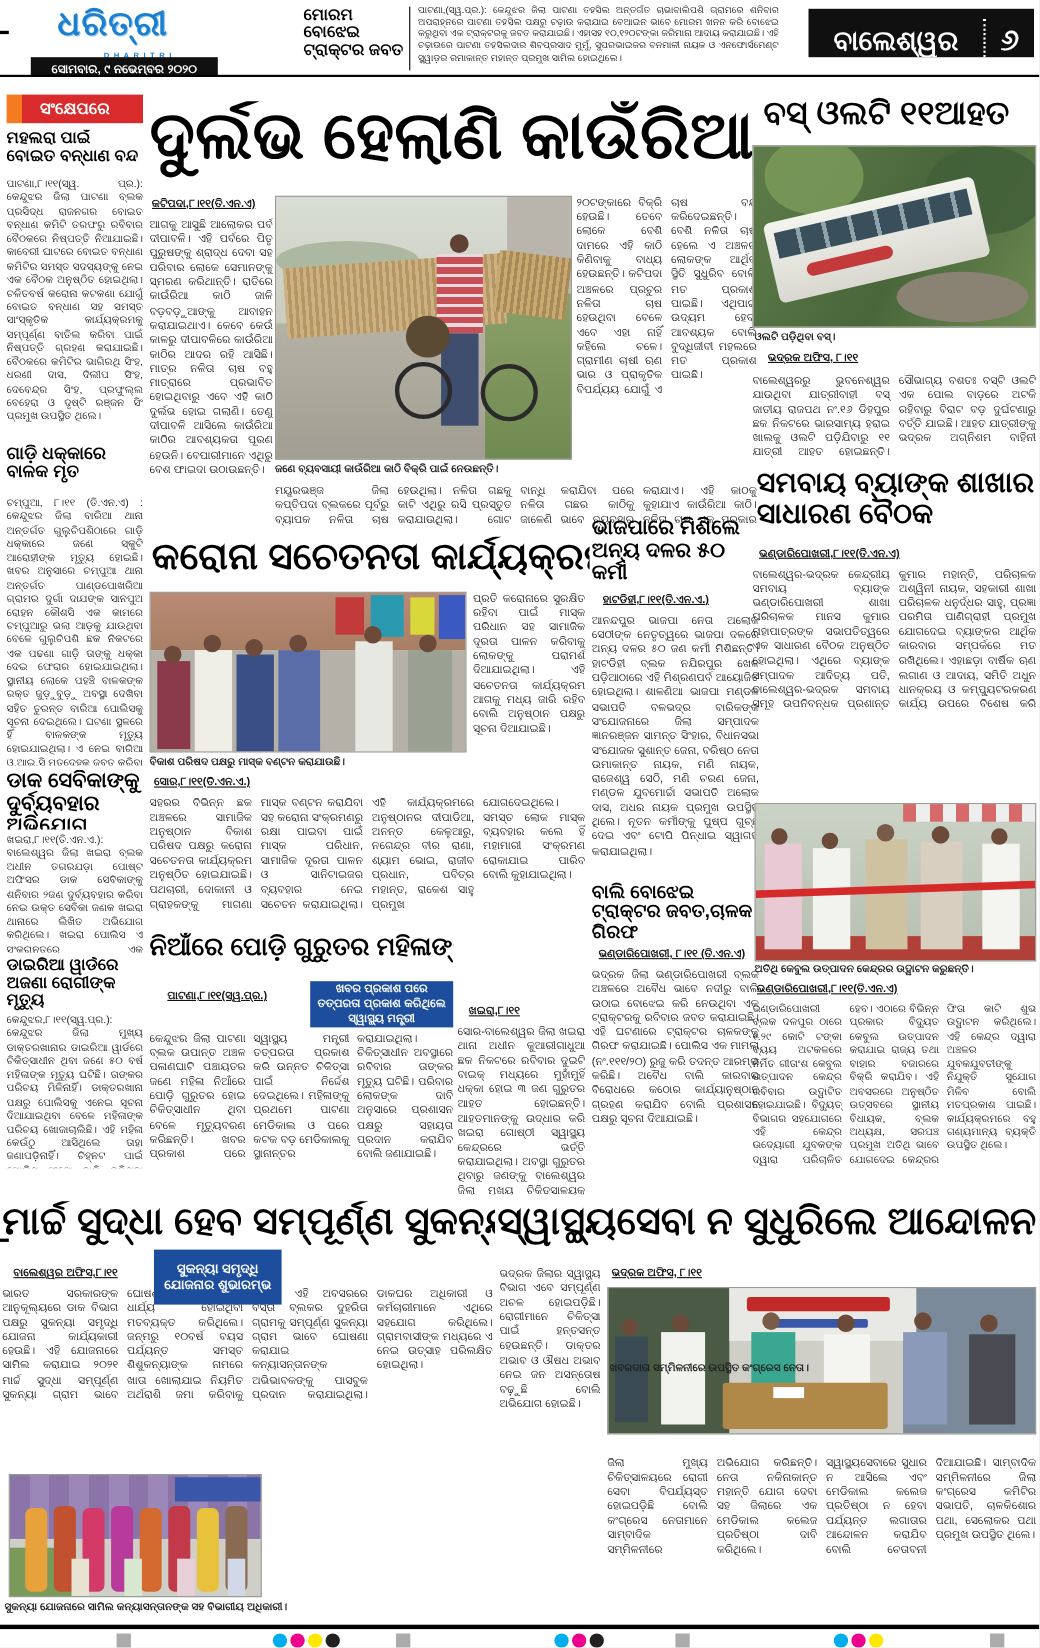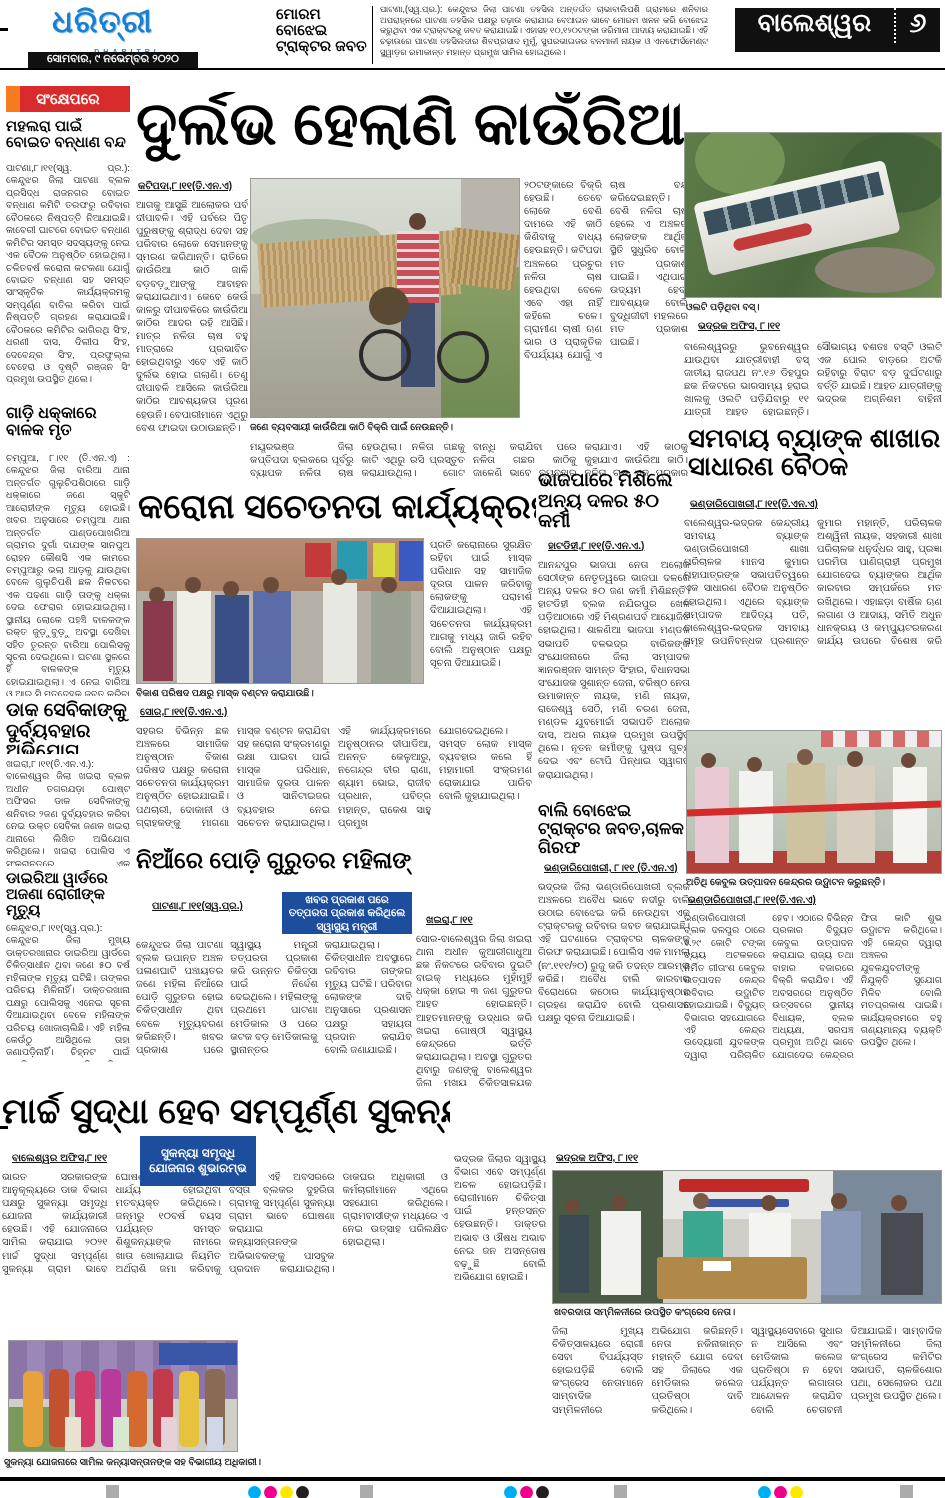--- a/index.html
+++ b/index.html
@@ -13,21 +13,21 @@
   .small-text { font-size:8.5px; line-height:1.25; text-align:justify; overflow:hidden; }
   .dateline { font-weight:bold; font-size:10px; text-decoration:underline; text-align:left; overflow:hidden; white-space:nowrap; }
   .caption { font-size:9.5px; font-weight:600; color:#222; overflow:hidden; white-space:nowrap; }
   .cols2 { column-count:2; column-gap:8px; }
   .cols3 { column-count:3; column-gap:7px; }
   .cols4 { column-count:4; column-gap:8px; }
   .photo { position:absolute; overflow:hidden; background:#cfcfc8; border:1px solid #9a9a94; }
   .bluebox { background:#1d4e9e; color:#fff; font-weight:bold; text-align:center; display:flex; align-items:center; justify-content:center; line-height:1.25; padding:3px 5px; overflow:hidden; }
   .redbanner { background:linear-gradient(90deg,#f47b20 0 14px,#d92b2b 14px); color:#fff; font-weight:bold; font-size:15px; display:flex; align-items:center; justify-content:center; overflow:hidden; }
   .rule { background:#000; }
-  .blackbox { background:#101010; color:#fff; display:flex; align-items:flex-start; overflow:hidden; }
+  .blackbox { background:#101010; color:#fff; display:flex; align-items:flex-end; overflow:hidden; }
   .logo-odia { color:#1b7fd0; font-weight:bold; font-size:31px; line-height:1; letter-spacing:1px; text-shadow:1px 1px 0 #9cc8ea; overflow:hidden; white-space:nowrap; }
   .logo-latin { color:#1b7fd0; font-size:7px; letter-spacing:4px; font-weight:bold; }
   .dotline { border-left:2px dotted #fff; height:80%; }
   .regdot { width:13px; height:13px; border-radius:50%; display:inline-block; margin-right:3px; }
   .regsq { position:absolute; width:13px; height:13px; background:#ababab; }
   .tick { position:absolute; background:#000; }
   .ph { position:absolute; }
 </style>
 </head>
 <body>
@@ -127,20 +127,21 @@
   <div class="abs body-text" style="left:538px;top:880px;width:152px;height:206px">ଭଦ୍ରକ ଜିଲା ଭଣ୍ଡାରିପୋଖରୀ ବ୍ଲକ ଅଞ୍ଚଳରେ ଅବୈଧ ଭାବେ ନଦୀରୁ ବାଲି ଉଠାଇ ବୋଝେଇ କରି ନେଉଥିବା ଏକ ଟ୍ରାକ୍ଟରକୁ ରବିବାର ଜବତ କରାଯାଇଛି। ଏହି ଘଟଣାରେ ଟ୍ରାକ୍ଟର ଚାଳକଙ୍କୁ ଗିରଫ କରାଯାଇଛି। ପୋଲିସ ଏକ ମାମଲା (ନଂ.୧୧୧/୨୦) ରୁଜୁ କରି ତଦନ୍ତ ଆରମ୍ଭ କରିଛି। ଅବୈଧ ବାଲି କାରବାର ବିରୋଧରେ କଠୋର କାର୍ଯ୍ୟାନୁଷ୍ଠାନ ଗ୍ରହଣ କରାଯିବ ବୋଲି ପ୍ରଶାସନ ପକ୍ଷରୁ ସୂଚନା ଦିଆଯାଇଛି।</div>
 
   <div class="abs head nowrap" style="left:136px;top:848px;width:276px;height:40px;font-size:23px">ନିଆଁରେ ପୋଡ଼ି ଗୁରୁତର ମହିଳାଙ୍କ ମୃତ୍ୟୁ</div>
   <div class="abs dateline" style="left:152px;top:900px;width:110px">ପାଟଣା,୮।୧୧(ସ୍ୱ.ପ୍ର.)</div>
   <div class="abs bluebox" style="left:282px;top:892px;width:130px;height:42px;font-size:10.5px">ଖବର ପ୍ରକାଶ ପରେ ତତ୍ପରତା ପ୍ରକାଶ କରିଥିଲେ ସ୍ୱାସ୍ଥ୍ୟ ମନ୍ତ୍ରୀ</div>
   <div class="abs body-text cols3" style="left:136px;top:938px;width:276px;height:148px">କେନ୍ଦୁଝର ଜିଲା ପାଟଣା ବ୍ଲକ ଉପାନ୍ତ ଅଞ୍ଚଳ ପଳାଣଘାଟି ପଞ୍ଚାୟତର ଜଣେ ମହିଳା ନିଆଁରେ ପୋଡ଼ି ଗୁରୁତର ହୋଇ ଚିକିତ୍ସାଧୀନ ଥିବା ବେଳେ ମୃତ୍ୟୁବରଣ କରିଛନ୍ତି। ଖବର ପ୍ରକାଶ ପରେ ସ୍ୱାସ୍ଥ୍ୟ ମନ୍ତ୍ରୀ ତତ୍ପରତା ପ୍ରକାଶ କରି ଉନ୍ନତ ଚିକିତ୍ସା ପାଇଁ ନିର୍ଦ୍ଦେଶ ଦେଇଥିଲେ। ମହିଳାଙ୍କୁ ପ୍ରଥମେ ପାଟଣା ମେଡିକାଲ ଓ ପରେ କଟକ ବଡ଼ ମେଡିକାଲକୁ ସ୍ଥାନାନ୍ତର କରାଯାଇଥିଲା। ଚିକିତ୍ସାଧୀନ ଅବସ୍ଥାରେ ରବିବାର ତାଙ୍କର ମୃତ୍ୟୁ ଘଟିଛି। ପରିବାର ଲୋକଙ୍କ ଦାବି ଅନୁସାରେ ପ୍ରଶାସନ ପକ୍ଷରୁ ସହାୟତା ପ୍ରଦାନ କରାଯିବ ବୋଲି ଜଣାଯାଇଛି।</div>
 
   <div class="abs dateline" style="left:426px;top:914px;width:96px">ଖଇରା,୮।୧୧</div>
   <div class="abs body-text" style="left:416px;top:932px;width:116px;height:154px">ସୋର-ବାଲେଶ୍ୱର ଜିଲା ଖଇରା ଥାନା ଅଧୀନ କୁଆରୀଗାଧୁଆ ଛକ ନିକଟରେ ରବିବାର ଦୁଇଟି ବାଇକ୍ ମଧ୍ୟରେ ମୁହାଁମୁହିଁ ଧକ୍କା ହୋଇ ୩ ଜଣ ଗୁରୁତର ଆହତ ହୋଇଛନ୍ତି। ଆହତମାନଙ୍କୁ ଉଦ୍ଧାର କରି ଖଇରା ଗୋଷ୍ଠୀ ସ୍ୱାସ୍ଥ୍ୟ କେନ୍ଦ୍ରରେ ଭର୍ତ୍ତି କରାଯାଇଥିଲା। ଅବସ୍ଥା ଗୁରୁତର ଥିବାରୁ ଜଣଙ୍କୁ ବାଲେଶ୍ୱର ଜିଲା ମୁଖ୍ୟ ଚିକିତ୍ସାଳୟକୁ ସ୍ଥାନାନ୍ତର କରାଯାଇଛି। ପୋଲିସ ଘଟଣାର ତଦନ୍ତ ଜାରି ରଖିଛି।</div>
 
+  <div class="abs head nowrap" style="left:694px;top:88px;width:248px;height:42px;font-size:30px">ବସ୍ ଓଲଟି ୧୧ଆହତ</div>
   <div class="photo" style="left:684px;top:132px;width:258px;height:166px">
     <div class="ph" style="left:0;top:0;width:100%;height:100%;background:linear-gradient(120deg,#5f7d4a,#48663a 55%,#6f8a52)"></div>
     <div class="ph" style="left:10px;top:-8px;width:90px;height:70px;border-radius:50%;background:#7a9a5a;opacity:.85"></div>
     <div class="ph" style="right:-10px;top:0;width:110px;height:80px;border-radius:50%;background:#42603a;opacity:.9"></div>
     <div class="ph" style="right:6px;bottom:4px;width:120px;height:46px;border-radius:50%;background:#8a8374"></div>
     <div class="ph" style="left:14px;top:48px;width:196px;height:74px;transform:rotate(-13deg);background:linear-gradient(#f4f4ef,#d8d8d0);border-radius:6px">
       <div style="position:absolute;left:8px;top:10px;width:180px;height:24px;background:repeating-linear-gradient(90deg,#39505c 0 20px,#8fa3ab 20px 24px)"></div>
       <div style="position:absolute;left:30px;top:44px;width:80px;height:12px;background:#c23a3a;border-radius:6px"></div>
     </div>
   </div>
@@ -188,20 +189,21 @@
     <div class="ph" style="left:144px;top:28px;width:20px;height:78px;border-radius:6px;background:#c23a4a"></div>
     <div class="ph" style="left:170px;top:30px;width:20px;height:76px;border-radius:6px;background:#e8c23c"></div>
     <div class="ph" style="left:196px;top:28px;width:20px;height:78px;border-radius:6px;background:#8a6a52"></div>
     <div class="ph" style="left:56px;top:76px;width:16px;height:34px;background:#e8e2d0"></div>
     <div class="ph" style="left:104px;top:76px;width:16px;height:34px;background:#d8e8d0"></div>
     <div class="ph" style="left:152px;top:76px;width:16px;height:34px;background:#e8d0d8"></div>
     <div class="ph" style="left:198px;top:76px;width:16px;height:34px;background:#d0d8e8"></div>
   </div>
   <div class="abs caption" style="left:4px;top:1456px;width:340px;height:14px">ସୁକନ୍ୟା ଯୋଜନାରେ ସାମିଲ କନ୍ୟାସନ୍ତାନଙ୍କ ସହ ବିଭାଗୀୟ ଅଧିକାରୀ।</div>
 
+  <div class="abs head nowrap" style="left:452px;top:1092px;width:492px;height:52px;font-size:35px">ସ୍ୱାସ୍ଥ୍ୟସେବା ନ ସୁଧୁରିଲେ ଆନ୍ଦୋଳନ</div>
   <div class="abs body-text" style="left:454px;top:1152px;width:92px;height:318px">ଭଦ୍ରକ ଜିଲାର ସ୍ୱାସ୍ଥ୍ୟ ବିଭାଗ ଏବେ ସମ୍ପୂର୍ଣ୍ଣ ଅଚଳ ହୋଇପଡ଼ିଛି। ରୋଗୀମାନେ ଚିକିତ୍ସା ପାଇଁ ହନ୍ତସନ୍ତ ହେଉଛନ୍ତି। ଡାକ୍ତର ଅଭାବ ଓ ଔଷଧ ଅଭାବ ନେଇ ଜନ ଅସନ୍ତୋଷ ବଢ଼ୁଛି ବୋଲି ଅଭିଯୋଗ ହୋଇଛି।</div>
   <div class="abs dateline" style="left:556px;top:1152px;width:120px">ଭଦ୍ରକ ଅଫିସ, ୮।୧୧</div>
   <div class="photo" style="left:552px;top:1170px;width:390px;height:134px">
     <div class="ph" style="left:0;top:0;width:110px;height:100%;background:#4a5a44"></div>
     <div class="ph" style="right:0;top:0;width:120px;height:100%;background:#7a8a9a"></div>
     <div class="ph" style="left:110px;top:0;width:170px;height:48px;background:#e8e8e4">
       <div style="position:absolute;left:16px;top:8px;width:130px;height:13px;background:#c22a2a;border-radius:3px"></div>
       <div style="position:absolute;left:36px;top:28px;width:90px;height:8px;background:#3a56a8;border-radius:2px"></div>
     </div>
     <div class="ph" style="left:6px;top:44px;width:30px;height:78px;background:#3a4a52"></div>
@@ -212,21 +214,21 @@
     <div class="ph" style="left:328px;top:42px;width:42px;height:82px;background:#4a4a52"></div>
     <div class="ph" style="left:12px;top:28px;width:15px;height:15px;border-radius:50%;background:#6b4a3a"></div>
     <div class="ph" style="left:58px;top:24px;width:16px;height:16px;border-radius:50%;background:#6b4a3a"></div>
     <div class="ph" style="left:140px;top:22px;width:16px;height:16px;border-radius:50%;background:#7a5a48"></div>
     <div class="ph" style="left:208px;top:24px;width:16px;height:16px;border-radius:50%;background:#6b4a3a"></div>
     <div class="ph" style="left:278px;top:22px;width:16px;height:16px;border-radius:50%;background:#6b4a3a"></div>
     <div class="ph" style="left:338px;top:24px;width:16px;height:16px;border-radius:50%;background:#6b4a3a"></div>
     <div class="ph" style="left:104px;top:86px;width:150px;height:42px;background:#b08848;border-radius:3px"></div>
     <div class="ph" style="left:150px;top:90px;width:28px;height:10px;background:#fff"></div>
   </div>
-  <div class="abs caption" style="left:554px;top:1306px;width:388px;height:14px">ଖବରଦାତା ସମ୍ମିଳନୀରେ ଉପସ୍ଥିତ କଂଗ୍ରେସ ନେତା।</div>
+  <div class="abs caption" style="left:554px;top:1238px;width:388px;height:14px">ଖବରଦାତା ସମ୍ମିଳନୀରେ ଉପସ୍ଥିତ କଂଗ୍ରେସ ନେତା।</div>
   <div class="abs body-text cols4" style="left:552px;top:1324px;width:390px;height:148px">ଜିଲା ମୁଖ୍ୟ ଚିକିତ୍ସାଳୟରେ ରୋଗୀ ସେବା ବିପର୍ଯ୍ୟସ୍ତ ହୋଇପଡ଼ିଛି ବୋଲି କଂଗ୍ରେସ ନେତାମାନେ ସାମ୍ବାଦିକ ସମ୍ମିଳନୀରେ ଅଭିଯୋଗ କରିଛନ୍ତି। ନେତା ନକିନାକାନ୍ତ ମହାନ୍ତି ଯୋଗ ଦେବା ସହ ଜିଲାରେ ଏକ ମେଡିକାଲ କଲେଜ ପ୍ରତିଷ୍ଠା ଦାବି କରିଥିଲେ। ସ୍ୱାସ୍ଥ୍ୟସେବାରେ ସୁଧାର ନ ଆସିଲେ ଏବଂ ମେଡିକାଲ କଲେଜ ପ୍ରତିଷ୍ଠା ନ ହେବା ପର୍ଯ୍ୟନ୍ତ ଲଗାତାର ଆନ୍ଦୋଳନ କରାଯିବ ବୋଲି ଚେତାବନୀ ଦିଆଯାଇଛି। ସାମ୍ବାଦିକ ସମ୍ମିଳନୀରେ ଜିଲା କଂଗ୍ରେସ କମିଟିର ସଭାପତି, ଚାଳକିଶୋର ପଥା, ସେଲୋକର ପଥା ପ୍ରମୁଖ ଉପସ୍ଥିତ ଥିଲେ।</div>
 
   <div class="abs rule" style="left:0;top:1477px;width:945px;height:4px"></div>
   <div class="regsq" style="left:106px;top:1485px"></div>
   <div class="regsq" style="left:360px;top:1485px"></div>
   <div class="regsq" style="left:614px;top:1485px"></div>
   <div class="regsq" style="left:900px;top:1485px"></div>
   <div class="abs" style="left:248px;top:1485px">
     <span class="regdot" style="background:#00aeef"></span><span class="regdot" style="background:#ec008c"></span><span class="regdot" style="background:#ffe800"></span><span class="regdot" style="background:#231f20"></span>
   </div>

